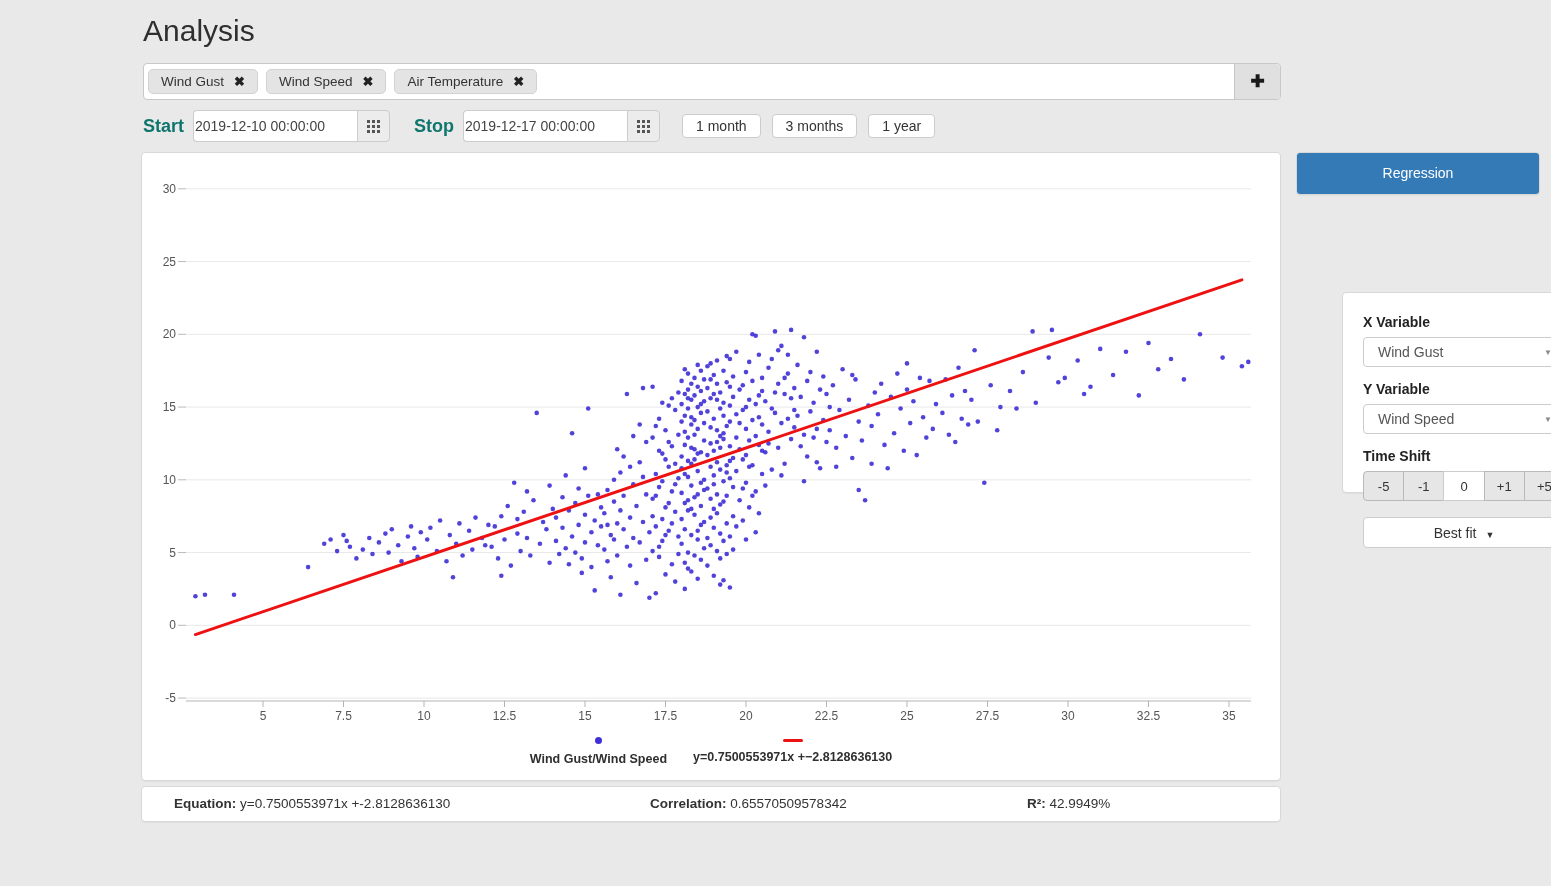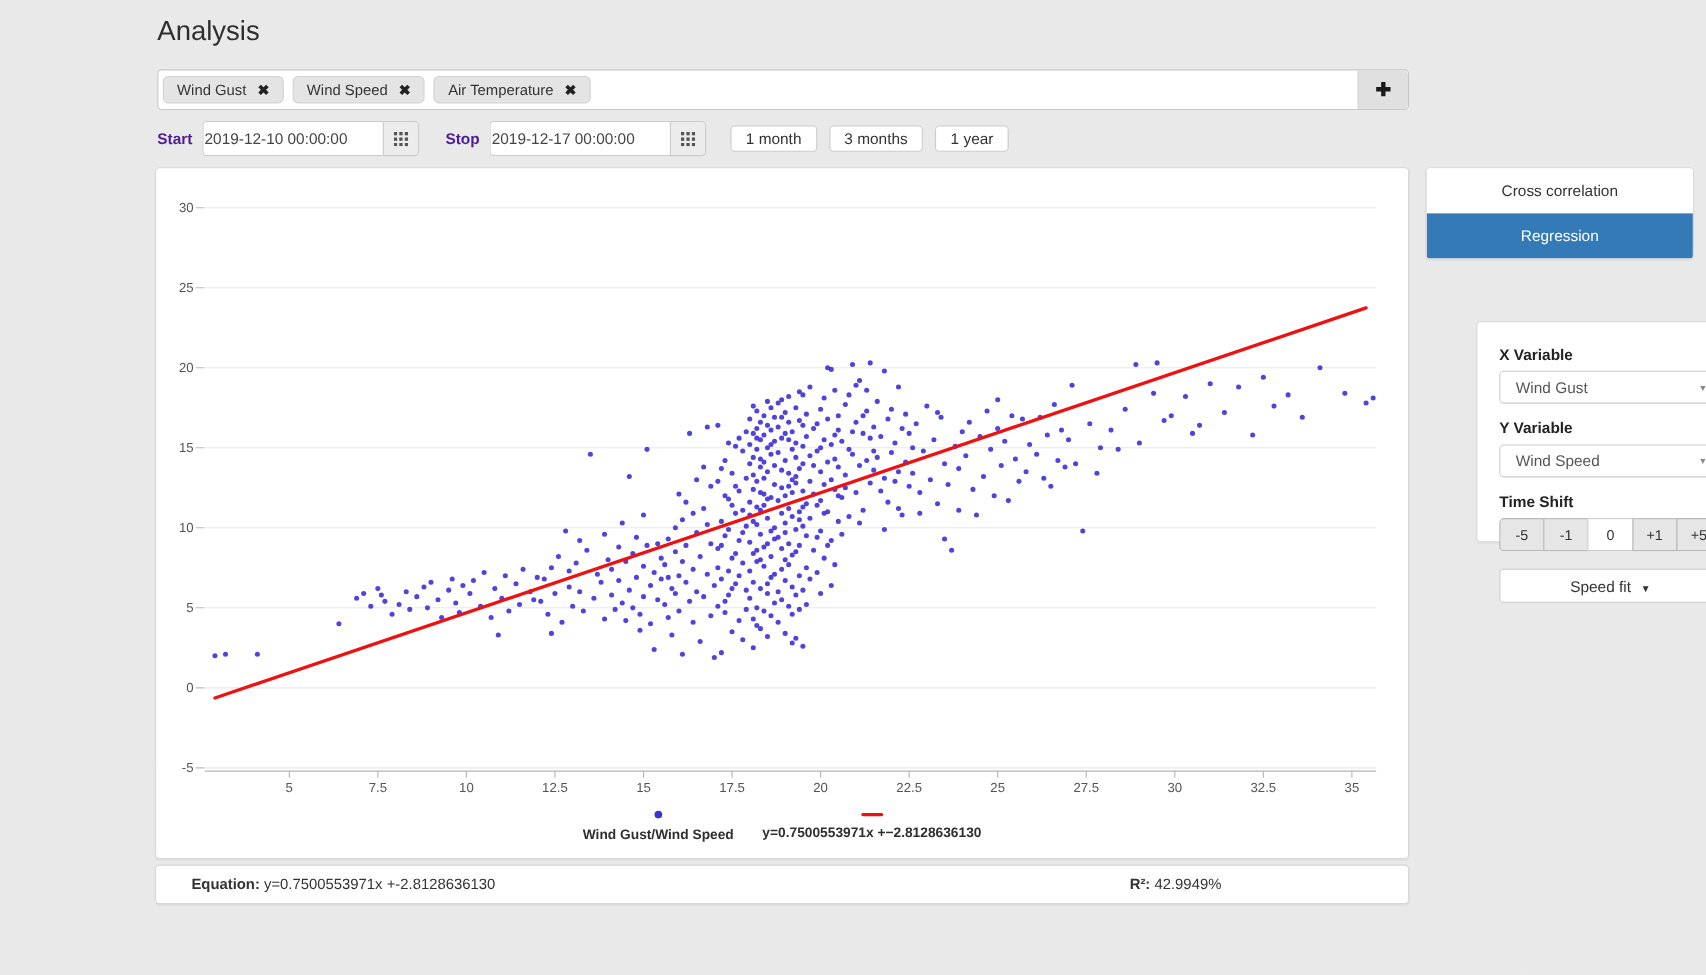--- a/index.html
+++ b/index.html
@@ -1,34 +1,34 @@
 <!DOCTYPE html>
 <html><head>
 <meta charset="utf-8">
 <style>
   * { margin:0; padding:0; box-sizing:border-box; }
   html,body { background:#e9e9e9; }
   .canvas { position:relative; width:1551px; height:886px; background:#e9e9e9;
             font-family:"Liberation Sans", sans-serif; color:#333; overflow:hidden; }
-  .page-title { position:absolute; left:143px; top:14px; font-size:25px; font-weight:400; color:#2f2f2f; }
+  .page-title { position:absolute; left:143px; top:14px; font-size:30px; font-weight:400; color:#2f2f2f; }
 
   
   .chips-bar { position:absolute; left:143px; top:63px; width:1138px; height:37px;
                background:#fff; border:1px solid #c8c8c8; border-radius:4px; }
   .chips { position:absolute; left:0; top:0; right:46px; height:100%; display:flex; align-items:center; padding:0 4px; gap:8px; overflow:hidden; }
   .chip { display:inline-flex; align-items:center; gap:10px; background:#e4e4e4; border:1px solid #d2d2d2;
           border-radius:5px; padding:4px 12px; font-size:13.5px; color:#333; cursor:pointer; white-space:nowrap; }
   .chip-x { font-weight:700; font-size:13px; color:#222; }
   .add-btn { position:absolute; right:0; top:0; width:46px; height:35px; background:#e0e0e0;
              border:none; border-left:1px solid #c5c5c5; border-radius:0 4px 4px 0;
              font-size:17px; font-weight:700; color:#1a1a1a; cursor:pointer; line-height:35px; text-align:center; }
 
   
   .date-row { position:absolute; left:143px; top:110px; height:32px; display:flex; align-items:center; }
-  .date-label { font-size:14px; font-weight:700; color:#4c1d95; margin-right:9px; }
+  .date-label { font-size:18px; font-weight:700; color:#0f766e; margin-right:9px; }
   .input-group { display:flex; height:32px; }
   .dt-input { width:164px; height:32px; border:1px solid #ccc; border-right:none; border-radius:4px 0 0 4px;
               padding:0 1px; font-size:14px; color:#444; outline:none; background:#fff;
               font-family:"Liberation Sans",sans-serif; }
   .cal-btn { width:33px; height:32px; background:#ececec; border:1px solid #ccc; border-radius:0 4px 4px 0;
              cursor:pointer; display:flex; align-items:center; justify-content:center; }
   .gap24 { width:24px; } .gap22 { width:22px; }
   .range-btn { height:24px; padding:0 13px; background:#fff; border:1px solid #ccc; border-radius:4px;
                font-size:14px; color:#333; cursor:pointer; margin-right:11px; font-family:"Liberation Sans",sans-serif; }
 
@@ -712,28 +712,31 @@
         <span>y=0.7500553971x +−2.8128636130</span>
       </span>
     </div>
   </div>
 
   <div class="card stats-card">
     <span class="stat stat-1">
       <b>Equation:</b>
       <span>y=0.7500553971x +-2.8128636130</span>
     </span>
+    <span class="stat stat-2">
+      <b>Correlation:</b>
+      <span>0.65570509578342</span>
+    </span>
     <span class="stat stat-3">
       <b>R²:</b>
       <span>42.9949%</span>
     </span>
   </div>
 
   <div class="card tabs-card" id="tabs">
-      <div class="tab">Cross correlation</div>
       <div class="tab active" style="background: rgb(51, 122, 183);">Regression</div>
     </div>
 
   <div class="card controls-card">
     <div class="ctl-label">X Variable</div>
     <div class="selectbox">
       <span>Wind Gust</span>
       <span class="caret">▼</span>
     </div>
     <div class="ctl-label">Y Variable</div>
@@ -743,18 +746,18 @@
     </div>
     <div class="ctl-label">Time Shift</div>
     <div class="ts-group" id="timeshift">
         <button class="ts-btn">-5</button>
         <button class="ts-btn">-1</button>
         <button class="ts-btn active">0</button>
         <button class="ts-btn">+1</button>
         <button class="ts-btn">+5</button>
       </div>
     <button class="bestfit-btn">
-      <span>Speed fit</span>
+      <span>Best fit</span>
       <span class="caret">▼</span>
     </button>
   </div>
 
 </div>
 
 </body></html>

